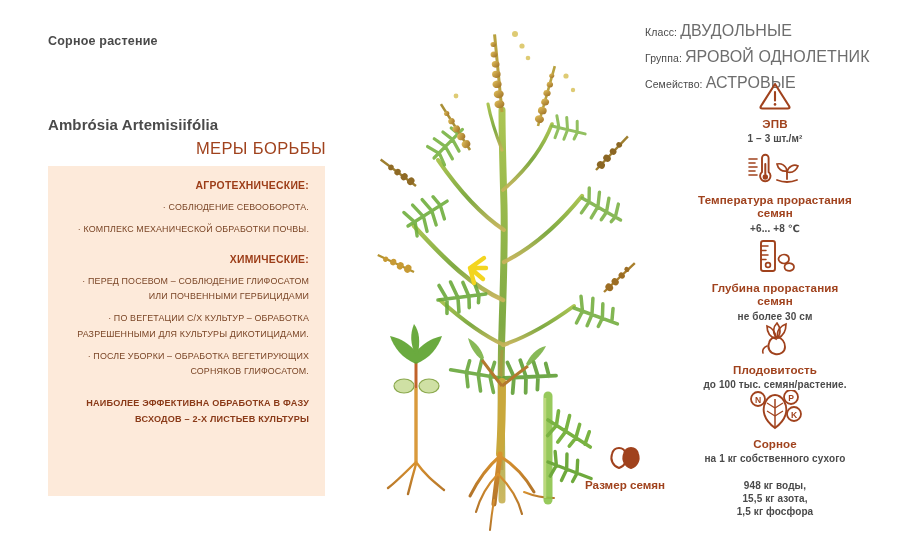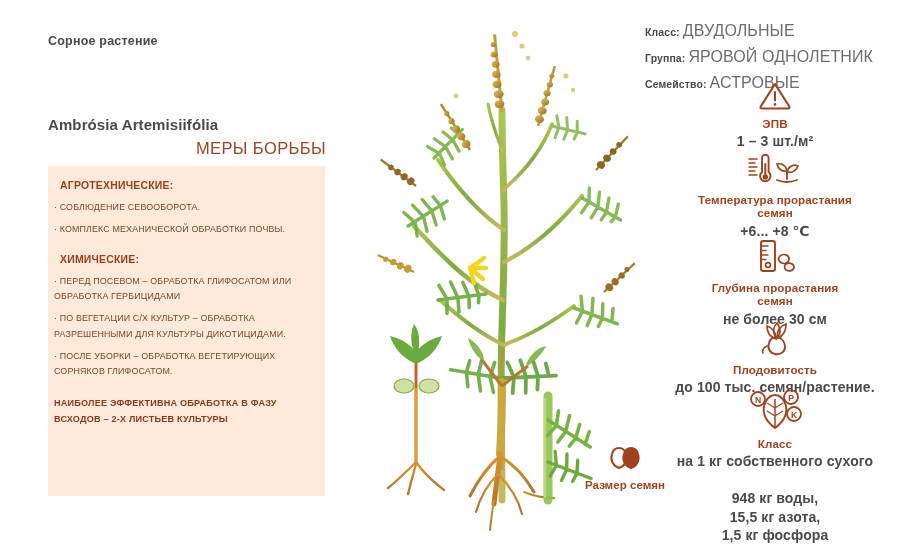--- a/index.html
+++ b/index.html
@@ -34,21 +34,21 @@
     position:absolute;left:48px;top:139px;width:278px;
     text-align:right;
     font-size:16.5px;font-weight:normal;color:#a0421d;letter-spacing:.4px;
   }
 
   .panel{
     position:absolute;left:48px;top:166px;
     width:277px;height:330px;
     background:#fdeada;
   }
-  .panel-inner{padding:14px 16px 0 6px;}
+  .panel-inner{padding:14px 16px 0 24px;text-align:right;}
   .sec-head{
     font-size:10.4px;font-weight:bold;color:#9c3d18;
     letter-spacing:.25px;margin:0 0 9px 6px;
   }
   .sec-head.second{margin-top:16px;}
   .bullet{
     font-size:8.9px;line-height:1.72;color:#7a4526;
     letter-spacing:.15px;margin:0 0 7px 0;
   }
   .final-note{
@@ -61,31 +61,31 @@
   .illus svg{display:block;}
 
   
   .right-col{position:absolute;left:640px;top:0;width:270px;height:545px;}
 
   .taxonomy{position:absolute;left:5px;top:18px;width:265px;}
   .tax-row{
     font-size:10.5px;line-height:1.62;color:#6d6d6d;letter-spacing:.1px;
     white-space:nowrap;
   }
-  .tax-row b{color:#4a4a4a;font-weight:bold;margin-top:28px;}
+  .tax-row b{color:#4a4a4a;font-weight:normal;margin-top:28px;}
   .tax-row span.val{color:#6d6d6d;font-weight:normal;font-size:16px;}
 
   .fact{position:absolute;width:270px;text-align:center;left:0;}
   .fact .ico{display:block;margin:0 auto 3px auto;}
   .fact .f-title{
     font-size:11.6px;font-weight:bold;color:#a0421d;line-height:1.15;
     letter-spacing:.1px;
   }
   .fact .f-val{
-    font-size:14px;font-weight:bold;color:#4a4a4a;line-height:1.3;
+    font-size:10px;font-weight:bold;color:#4a4a4a;line-height:1.3;
     margin-top:2px;letter-spacing:.1px;
   }
 
   #fact-epv{top:80px;}
   #fact-temp{top:152px;}
   #fact-depth{top:238px;}
   #fact-fert{top:322px;}
   #fact-removal{top:390px;}
 
   #fact-removal .f-val{line-height:1.32;}
@@ -110,21 +110,21 @@
 
     <div class="measures-title">МЕРЫ БОРЬБЫ</div>
 
     <div class="panel">
       <div class="panel-inner">
         <div class="sec-head">АГРОТЕХНИЧЕСКИЕ:</div>
         <div class="bullet">· СОБЛЮДЕНИЕ СЕВООБОРОТА.</div>
         <div class="bullet">· КОМПЛЕКС  МЕХАНИЧЕСКОЙ  ОБРАБОТКИ ПОЧВЫ.</div>
 
         <div class="sec-head second">ХИМИЧЕСКИЕ:</div>
-        <div class="bullet">· ПЕРЕД ПОСЕВОМ – ОБРАБОТКА ГЛИФОСАТОМ ИЛИ ОБРАБОТКА ГЕРБИЦИДАМИ</div>
+        <div class="bullet">· ПЕРЕД ПОСЕВОМ – СОБЛЮДЕНИЕ ГЛИФОСАТОМ ИЛИ ПОЧВЕННЫМИ ГЕРБИЦИДАМИ</div>
         <div class="bullet">· ПО ВЕГЕТАЦИИ С/Х КУЛЬТУР – ОБРАБОТКА РАЗРЕШЕННЫМИ ДЛЯ КУЛЬТУРЫ ДИКОТИЦИДАМИ.</div>
         <div class="bullet">· ПОСЛЕ УБОРКИ – ОБРАБОТКА ВЕГЕТИРУЮЩИХ СОРНЯКОВ ГЛИФОСАТОМ.</div>
 
         <div class="final-note">НАИБОЛЕЕ ЭФФЕКТИВНА ОБРАБОТКА В ФАЗУ ВСХОДОВ – 2-Х ЛИСТЬЕВ КУЛЬТУРЫ</div>
       </div>
     </div>
   </div>
 
   <div class="illus">
     <svg width="300" height="545" viewBox="0 0 300 545" xmlns="http://www.w3.org/2000/svg">
@@ -419,21 +419,21 @@
               <line x1="31" y1="26" x2="39" y2="21"></line>
           </g>
           <circle cx="14" cy="9" r="7" fill="none" stroke="#a0421d" stroke-width="1.8"></circle>
           <text x="14" y="12.6" font-family="'Liberation Sans',sans-serif" font-size="8.6" font-weight="bold" fill="#a0421d" text-anchor="middle">N</text>
           <circle cx="47" cy="7" r="7" fill="none" stroke="#a0421d" stroke-width="1.8"></circle>
           <text x="47" y="10.6" font-family="'Liberation Sans',sans-serif" font-size="8.6" font-weight="bold" fill="#a0421d" text-anchor="middle">P</text>
           <circle cx="50" cy="24" r="7" fill="none" stroke="#a0421d" stroke-width="1.8"></circle>
           <text x="50" y="27.6" font-family="'Liberation Sans',sans-serif" font-size="8.6" font-weight="bold" fill="#a0421d" text-anchor="middle">K</text>
         </svg>
       </span>
-      <div class="f-title">Класс</div>
+      <div class="f-title">Сорное</div>
       <div class="f-val">
         <span>на 1 кг собственного сухого</span><br>
         <br>
         <span>948 кг воды,</span><br>
         <span>15,5 кг азота,</span><br>
         <span>1,5 кг фосфора</span>
       </div>
     </div>
   </div>
 

